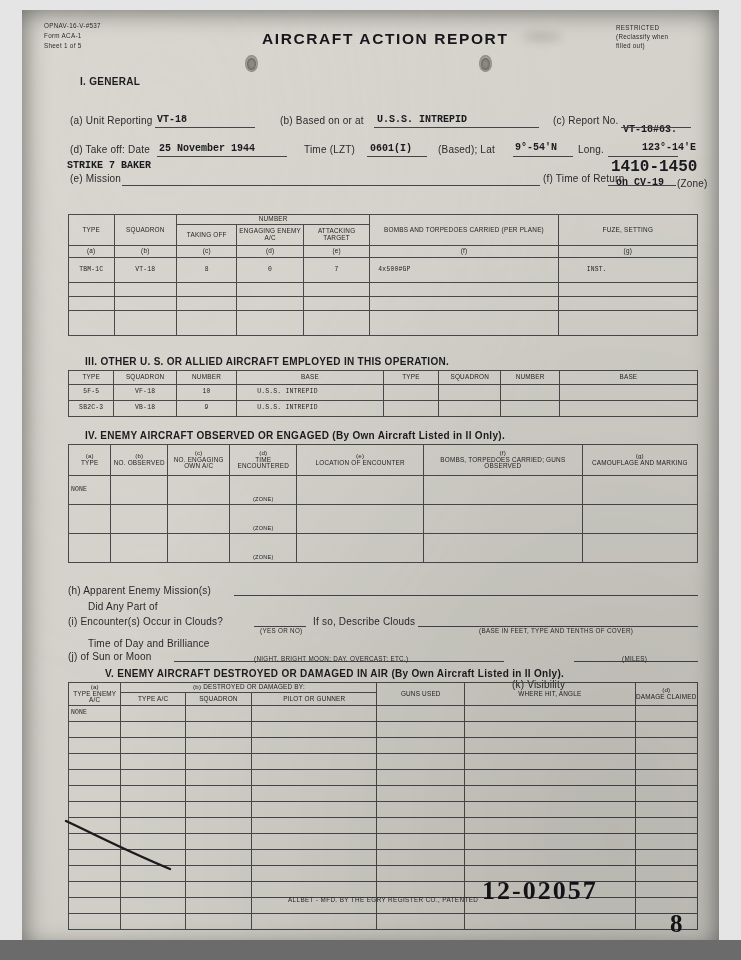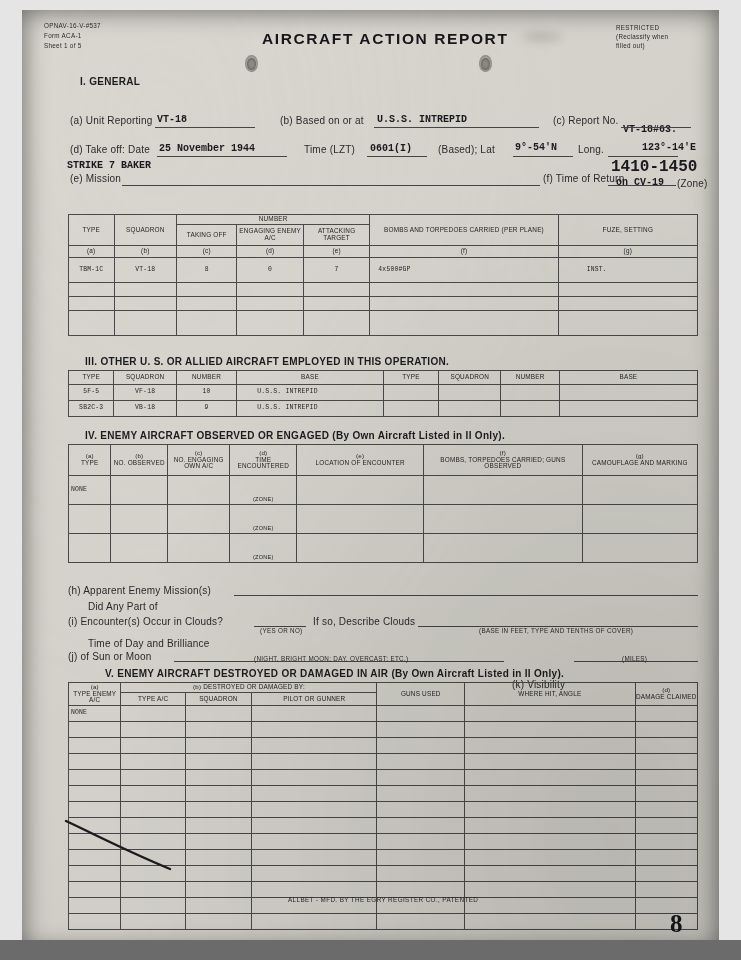--- a/index.html
+++ b/index.html
@@ -460,17 +460,18 @@
               <td></td>
             </tr>
       </tbody>
         </table>
 
       <svg class="pr" style="left:40px;top:805px;width:120px;height:60px;" viewBox="0 0 120 60">
         <path d="M4 6 C 30 18, 60 34, 108 54" stroke="#1b1b20" stroke-width="2.4" fill="none" stroke-linecap="round"></path>
       </svg>
 
       <div class="pr lbl xs" style="left:266px;top:886px;letter-spacing:.4px;">ALLBET - MFD. BY THE EGRY REGISTER CO., PATENTED</div>
+      <div class="pr stamp" style="left:460px;top:866px;font-size:26px;letter-spacing:2px;">12-02057</div>
       <div class="pr stamp" style="left:648px;top:900px;font-size:25px;">8</div>
     </div>
     <div id="grain"></div>
   </div>
 </div>
 
 </body></html>

